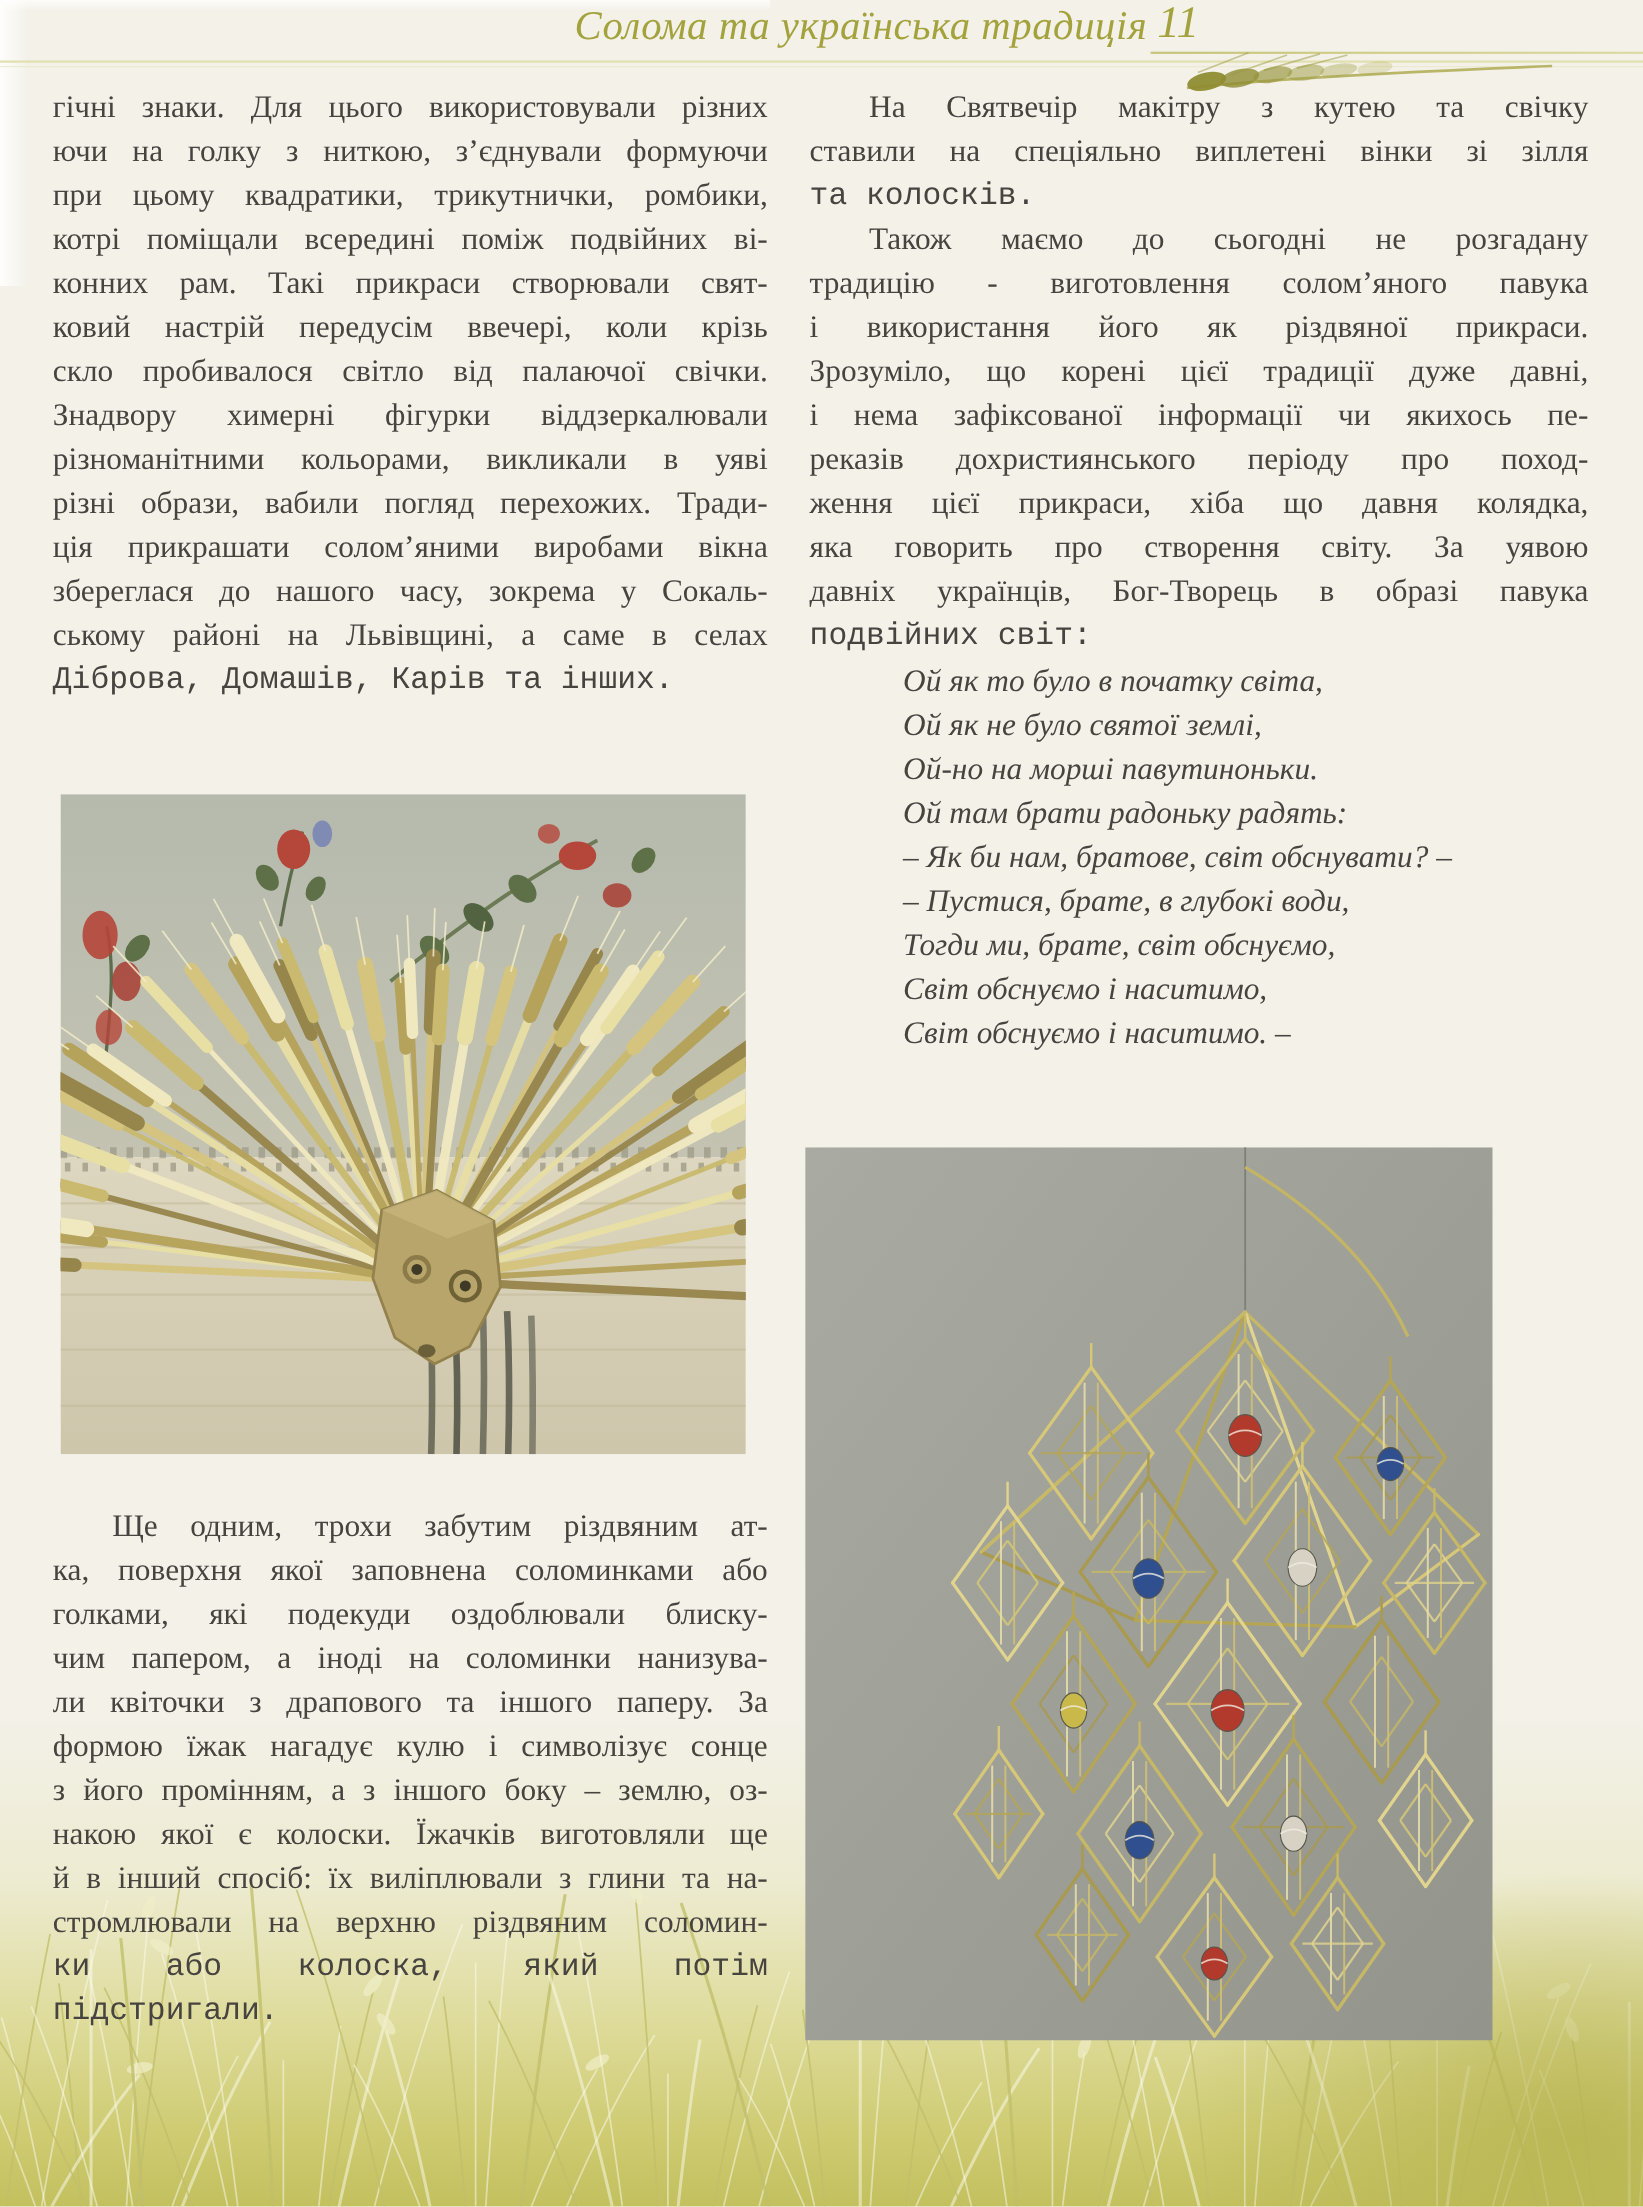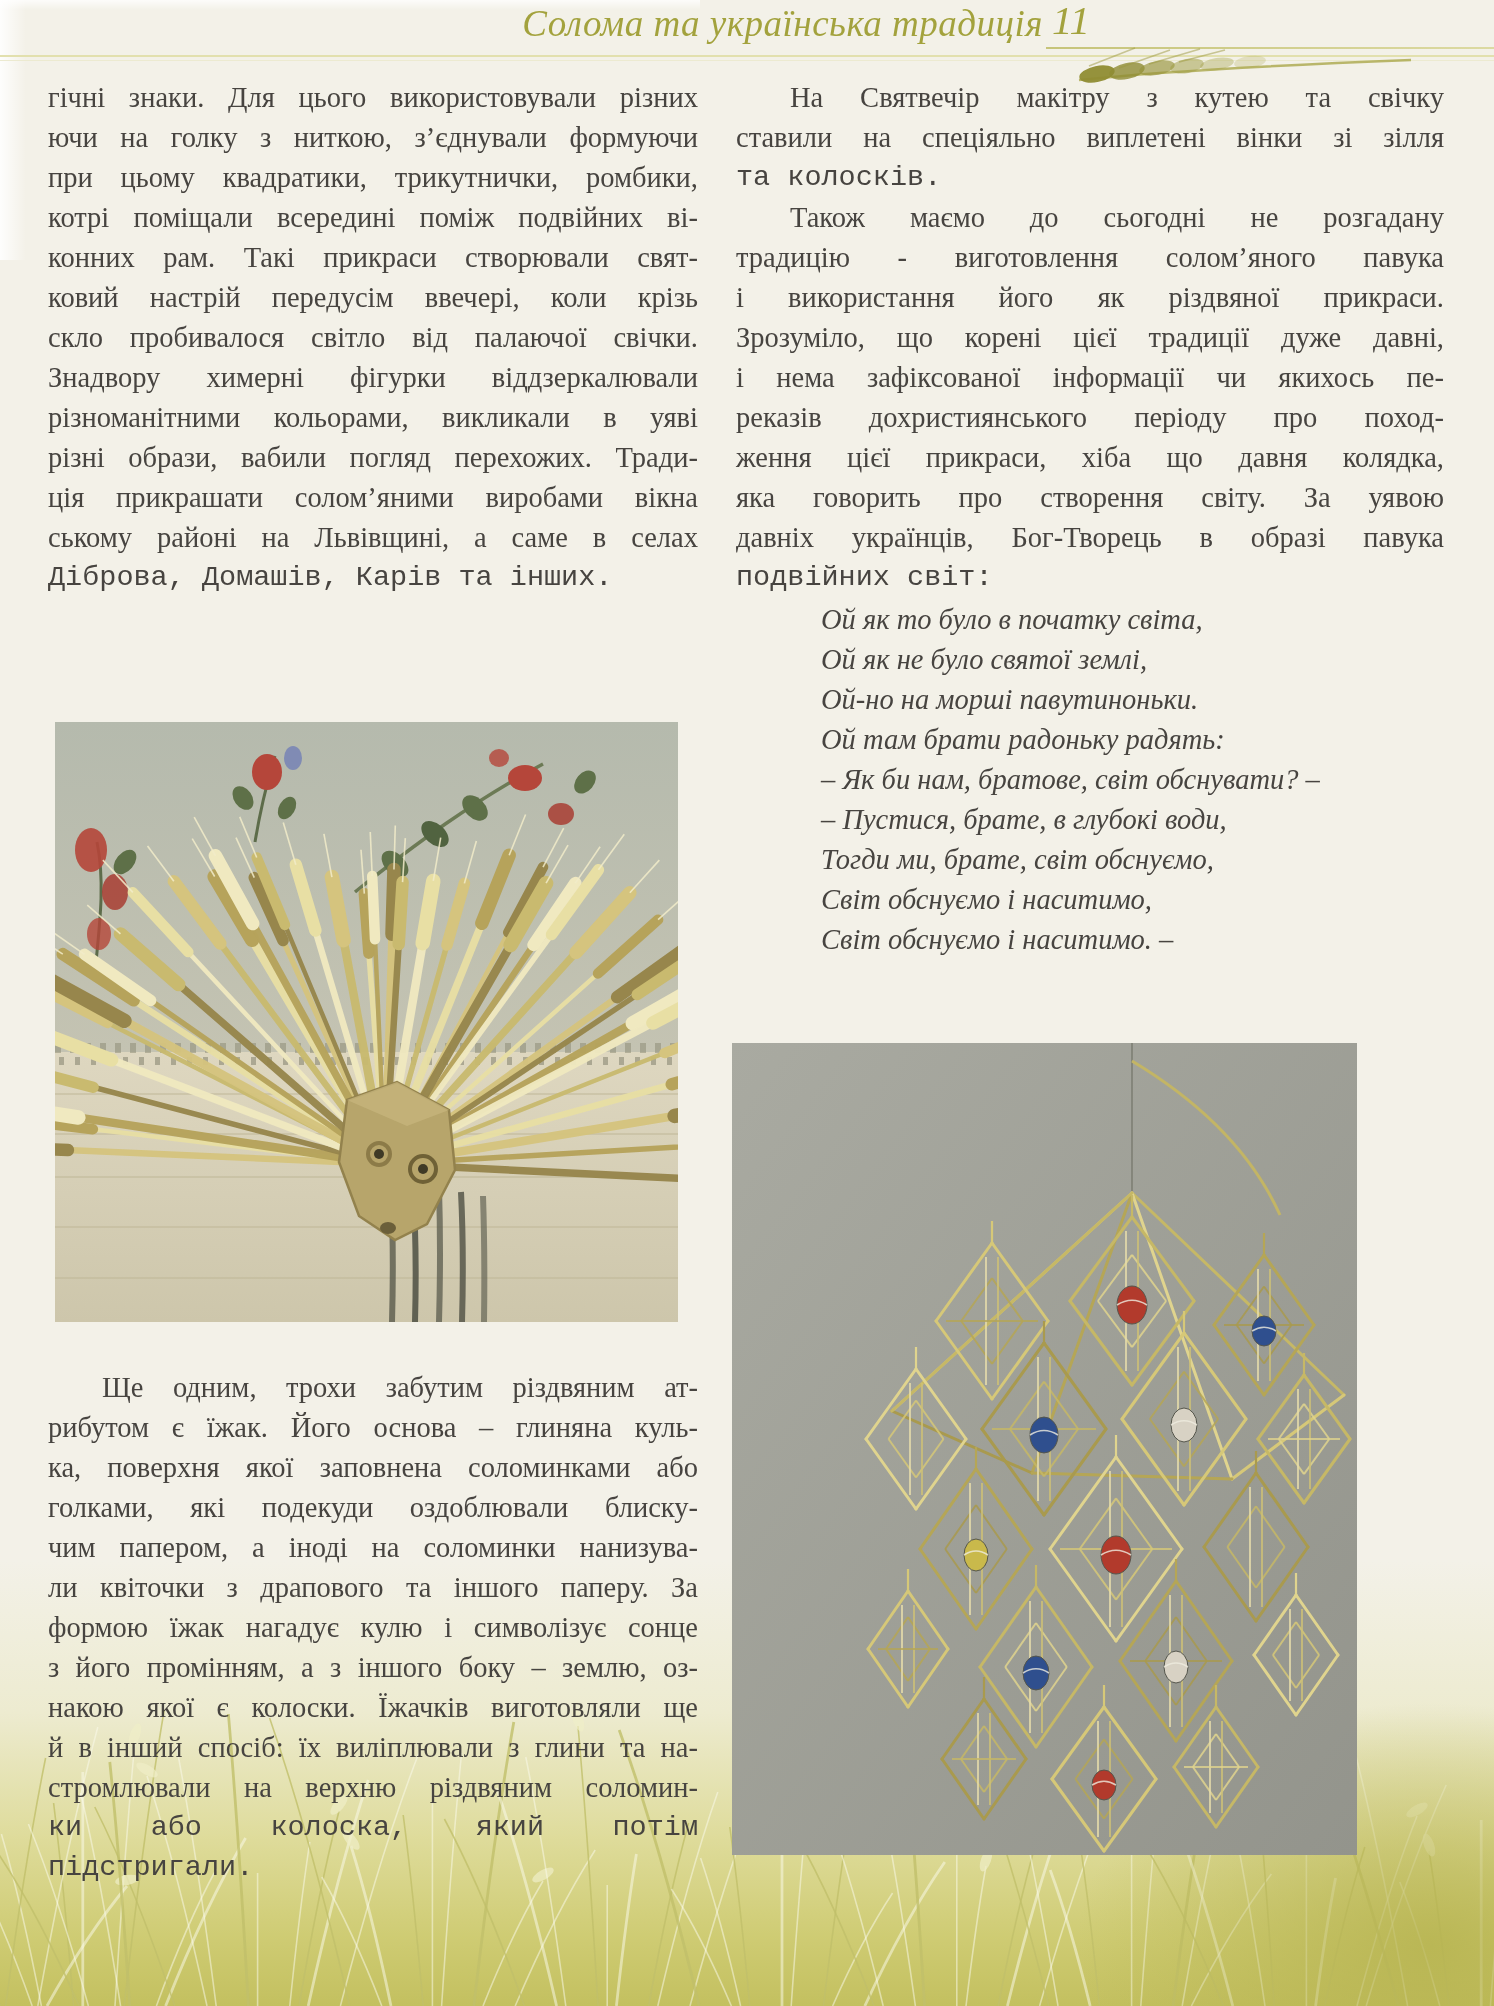--- a/index.html
+++ b/index.html
@@ -87,20 +87,21 @@
     <div class="jline">ючи на голку з ниткою, з’єднували формуючи</div>
     <div class="jline">при цьому квадратики, трикутнички, ромбики,</div>
     <div class="jline">котрі поміщали всередині поміж подвійних ві-</div>
     <div class="jline">конних рам. Такі прикраси створювали свят-</div>
     <div class="jline">ковий настрій передусім ввечері, коли крізь</div>
     <div class="jline">скло пробивалося світло від палаючої свічки.</div>
     <div class="jline">Знадвору химерні фігурки віддзеркалювали</div>
     <div class="jline">різноманітними кольорами, викликали в уяві</div>
     <div class="jline">різні образи, вабили погляд перехожих. Тради-</div>
     <div class="jline">ція прикрашати солом’яними виробами вікна</div>
+    <div class="jline">збереглася до нашого часу, зокрема у Сокаль-</div>
     <div class="jline">ському районі на Львівщині, а саме в селах</div>
     <div class="jline pl">Діброва, Домашів, Карів та інших.</div>
   </div>
 
 <figure id="fig-hedgehog">
   <svg viewBox="0 0 623 600">
     <defs>
       <linearGradient id="wallg" x1="0" y1="0" x2="0" y2="1">
         <stop offset="0" stop-color="#b5baad"></stop>
           <stop offset="1" stop-color="#c4c3b2"></stop>
@@ -283,21 +284,20 @@
       <circle cx="324" cy="432" r="5" fill="#3f3a26"></circle>
       <circle cx="368" cy="447" r="13" fill="none" stroke="#6f6136" stroke-width="4"></circle>
       <circle cx="368" cy="447" r="5" fill="#3f3a26"></circle>
       <ellipse cx="333" cy="506" rx="8" ry="6" fill="#6b5f3a"></ellipse>
     </g>
   </svg>
 </figure>
 
 <div id="left-para2" class="block indent">
     <div class="jline">Ще одним, трохи забутим різдвяним ат-</div>
-    <div class="jline">рибутом є їжак. Його основа – глиняна куль-</div>
     <div class="jline">ка, поверхня якої заповнена соломинками або</div>
     <div class="jline">голками, які подекуди оздоблювали блиску-</div>
     <div class="jline">чим папером, а іноді на соломинки нанизува-</div>
     <div class="jline">ли квіточки з драпового та іншого паперу. За</div>
     <div class="jline">формою їжак нагадує кулю і символізує сонце</div>
     <div class="jline">з його промінням, а з іншого боку – землю, оз-</div>
     <div class="jline">накою якої є колоски. Їжачків виготовляли ще</div>
     <div class="jline">й в інший спосіб: їх виліплювали з глини та на-</div>
     <div class="jline">стромлювали на верхню різдвяним соломин-</div>
     <div class="jline pl">ки або колоска, який потім підстригали.</div>

